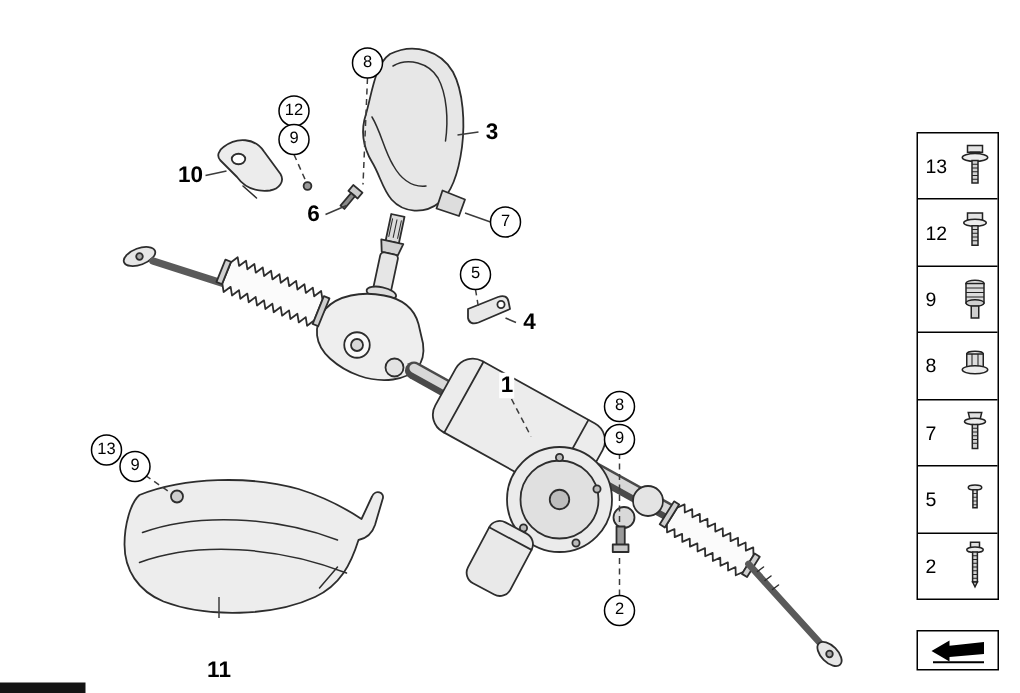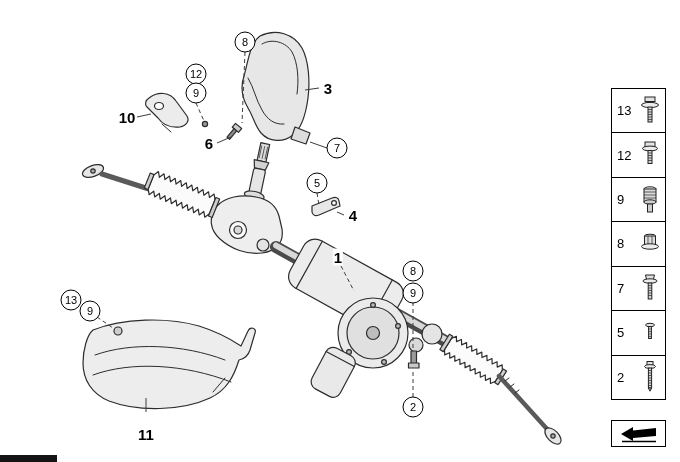--- a/index.html
+++ b/index.html
@@ -174,21 +174,21 @@
   <div class="callout plain" style="left:209px;top:143px">6</div>
   <div class="callout circle" style="left:337px;top:148px">7</div>
   <div class="callout circle" style="left:317px;top:183px">5</div>
   <div class="callout plain" style="left:353px;top:215px">4</div>
   <div class="callout plain" style="left:338px;top:257px">1</div>
   <div class="callout circle" style="left:413px;top:271px">8</div>
   <div class="callout circle" style="left:413px;top:293px">9</div>
   <div class="callout circle" style="left:413px;top:407px">2</div>
   <div class="callout circle" style="left:71px;top:300px">13</div>
   <div class="callout circle" style="left:90px;top:311px">9</div>
-  <div class="callout plain" style="left:146px;top:434px">11</div>
+  <div class="callout plain" style="left:146px;top:447px">11</div>
 
   <div class="legend">
 
     <div class="cell">
       <span class="num">13</span>
       <svg width="24" height="34" viewBox="0 0 24 34">
         <g stroke="#222" stroke-width="1">
           <rect x="7" y="3" width="10" height="4.5" fill="#e3e3e3"></rect>
           <rect x="9" y="7.5" width="6" height="2" fill="#d7d7d7"></rect>
           <ellipse cx="12" cy="11" rx="8.5" ry="2.6" fill="#ececec"></ellipse>

